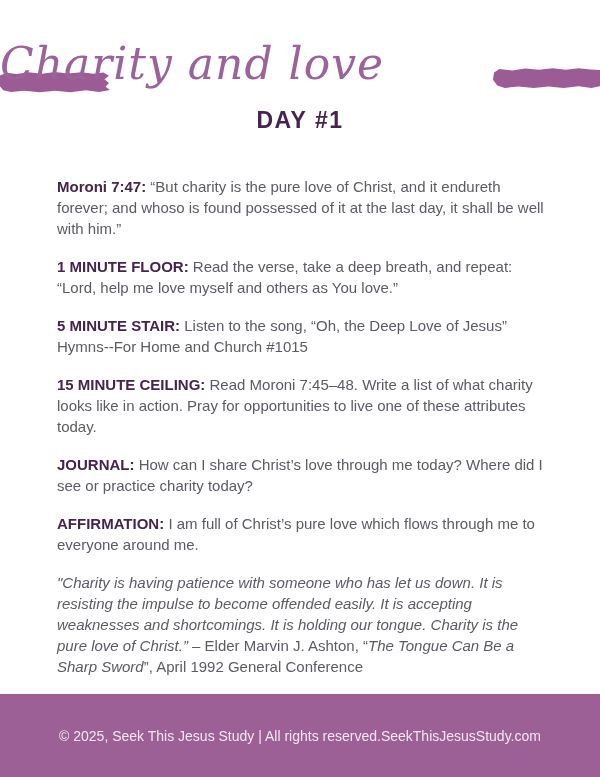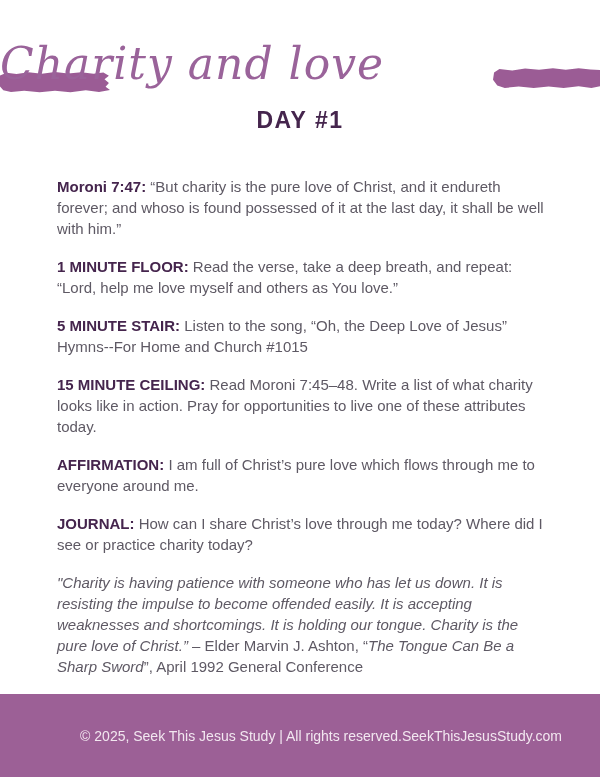--- a/index.html
+++ b/index.html
@@ -86,21 +86,21 @@
 
   
   .footer {
     position: absolute;
     left: 0; right: 0; bottom: 0;
     height: 83px;
     background: var(--footer-bg);
     color: var(--footer-text);
     display: flex;
     align-items: center;
-    justify-content: flex-end;
+    justify-content: center;
     padding: 0 38px;
     font-size: 14px;
   }
 </style>
 </head>
 <body>
 
 <div class="page">
 
   <div class="header">
@@ -113,23 +113,23 @@
   <div class="content">
 
     <p class="section"><span class="label">Moroni 7:47:</span> <span>“But charity is the pure love of Christ, and it endureth forever; and whoso is found possessed of it at the last day, it shall be well with him.”</span></p>
 
     <p class="section"><span class="label">1 MINUTE FLOOR:</span> <span>Read the verse, take a deep breath, and repeat: “Lord, help me love myself and others as You love.”</span></p>
 
     <p class="section"><span class="label">5 MINUTE STAIR:</span> <span>Listen to the song, “Oh, the Deep Love of Jesus” Hymns--For Home and Church #1015</span></p>
 
     <p class="section"><span class="label">15 MINUTE CEILING:</span> <span>Read Moroni 7:45–48. Write a list of what charity looks like in action. Pray for opportunities to live one of these attributes today.</span></p>
 
+    <p class="section"><span class="label">JOURNAL:</span> <span>How can I share Christ’s love through me today? Where did I see or practice charity today?</span></p>
+
     <p class="section"><span class="label">AFFIRMATION:</span> <span>I am full of Christ’s pure love which flows through me to everyone around me.</span></p>
-
-    <p class="section"><span class="label">JOURNAL:</span> <span>How can I share Christ’s love through me today? Where did I see or practice charity today?</span></p>
 
     <p class="quote"><span>"Charity is having patience with someone who has let us down. It is resisting the impulse to become offended easily. It is accepting weaknesses and shortcomings. It is holding our tongue. Charity is the pure love of Christ.”</span><span class="upright"> – Elder Marvin J. Ashton, “</span><span>The Tongue Can Be a Sharp Sword</span><span class="upright">”, April 1992 General Conference</span></p>
 
   </div>
 
   <div class="footer">
     <span>© 2025, Seek This Jesus Study | All rights reserved.</span>
     <span>SeekThisJesusStudy.com</span>
   </div>
 

